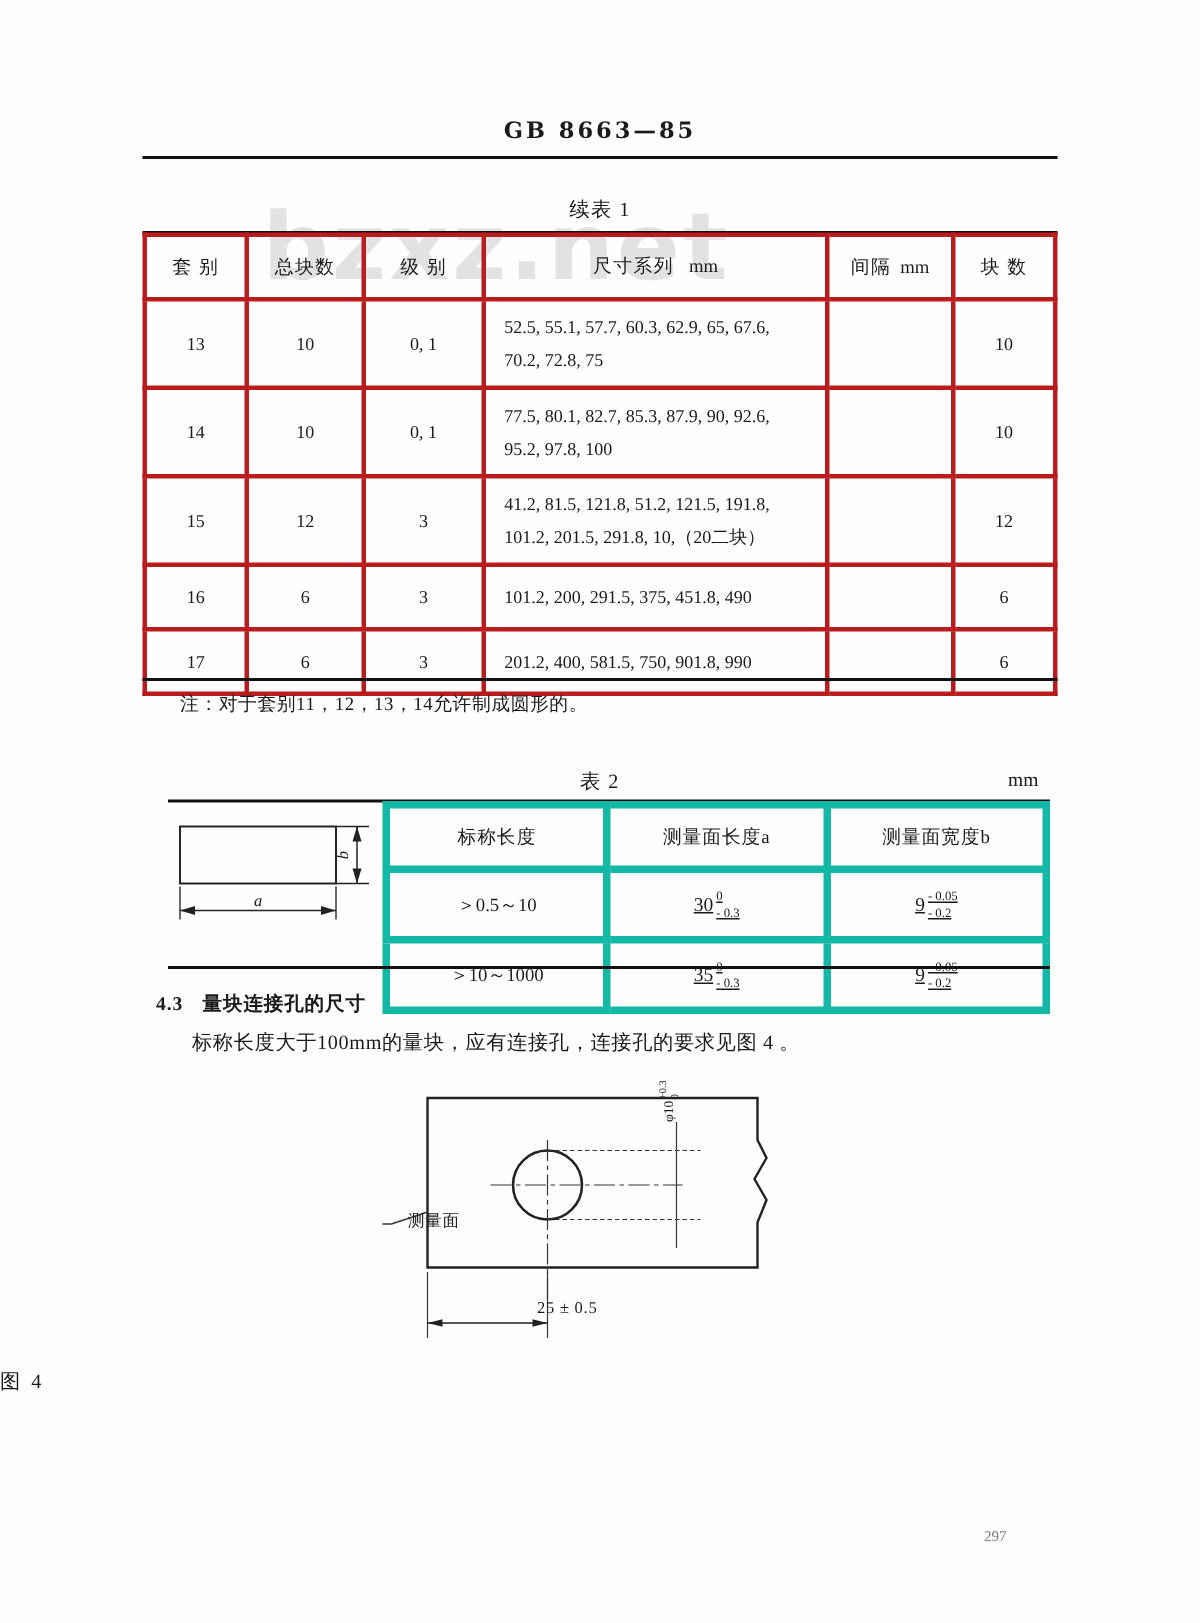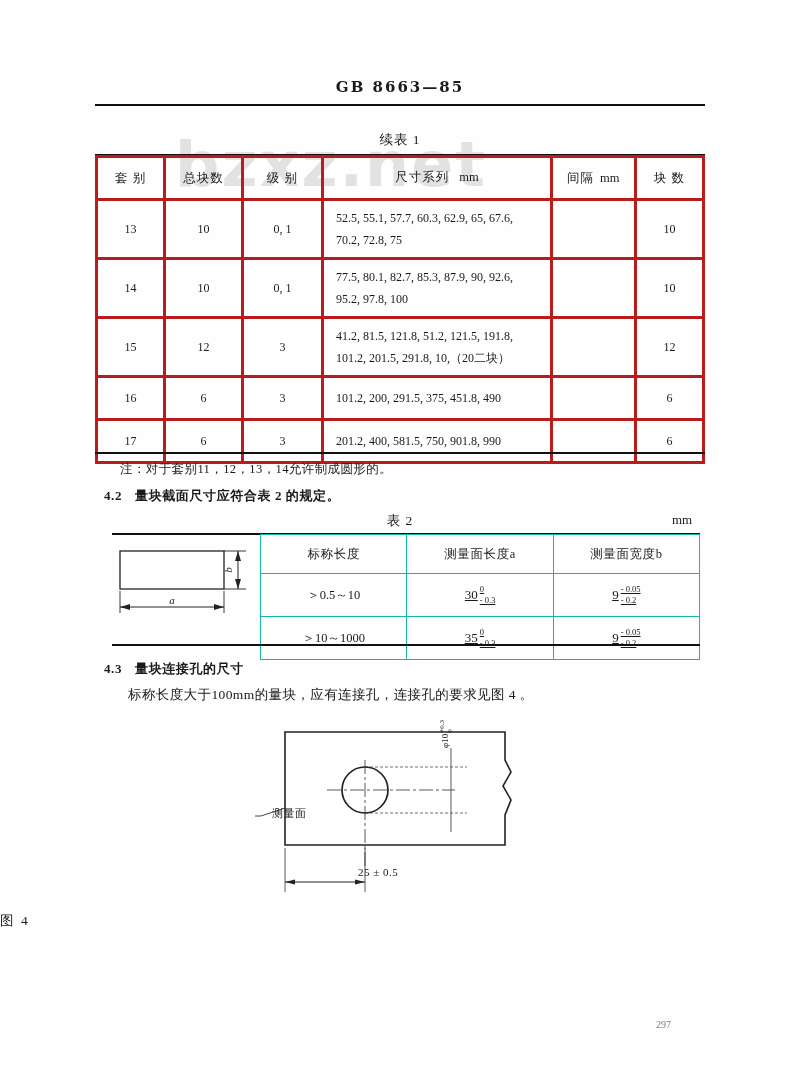--- a/index.html
+++ b/index.html
@@ -149,21 +149,21 @@
 
   
   .tbl2 {
     position: absolute;
     top: 534px;
     left: 112px;
     width: 588px;
     font-size: 12.5px;
   }
   .tbl2 th, .tbl2 td {
-    border: 1px solid #14b8a6;
+    border: 5px solid #14b8a6;
     text-align: center;
     vertical-align: middle;
     font-weight: normal;
     padding: 2px;
   }
   .tbl2 thead th { height: 34px; letter-spacing: 0.6px; }
   .tbl2 tbody td { height: 38px; }
   .tbl2 .c-dia   { width: 150px; border-left: none; border-top: none; border-bottom: none; }
   .tbl2 .c-nom   { width: 146px; }
   .tbl2 .c-len   { width: 146px; }
@@ -361,23 +361,20 @@
         <td class="c-series">201.2, 400, 581.5, 750, 901.8, 990</td>
         <td class="c-interval"></td>
         <td class="c-blocks">6</td>
       </tr>
     </tbody>
   </table>
   <div class="tbl1-outer-bottom"></div>
 
   <div class="note">注：对于套别11，12，13，14允许制成圆形的。</div>
 
-  <div class="clause42">
-    <span class="num">4.2</span><span>量块截面尺寸应符合表 2 的规定。</span>
-  </div>
 
   <div class="tbl2-title">表  2</div>
   <div class="tbl2-unit">mm</div>
 
   <div class="tbl2-outer-top"></div>
   <table class="tbl2">
     <thead>
       <tr>
         <th class="c-dia"></th>
         <th class="c-nom">标称长度</th>

